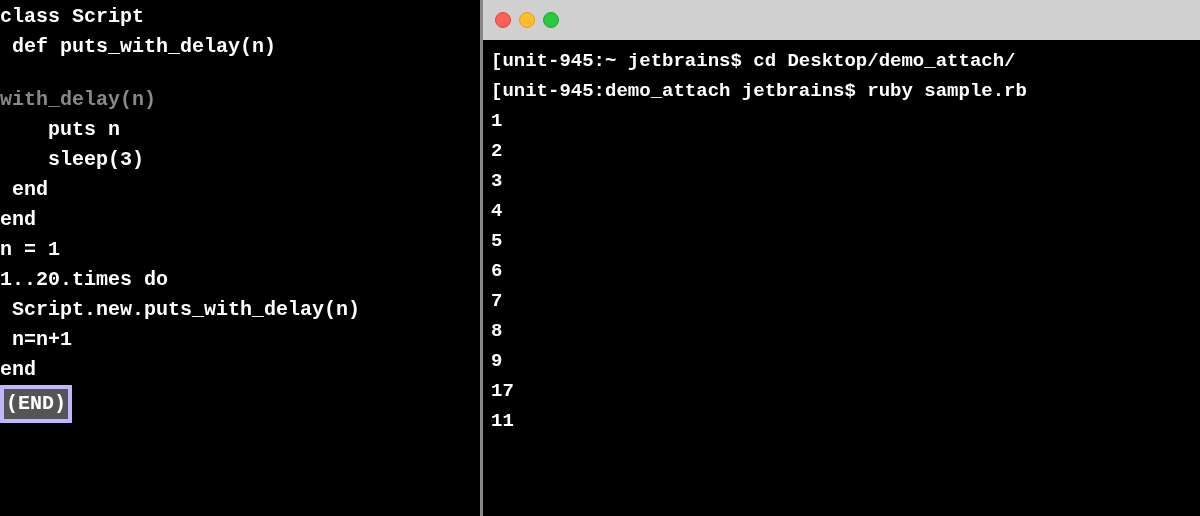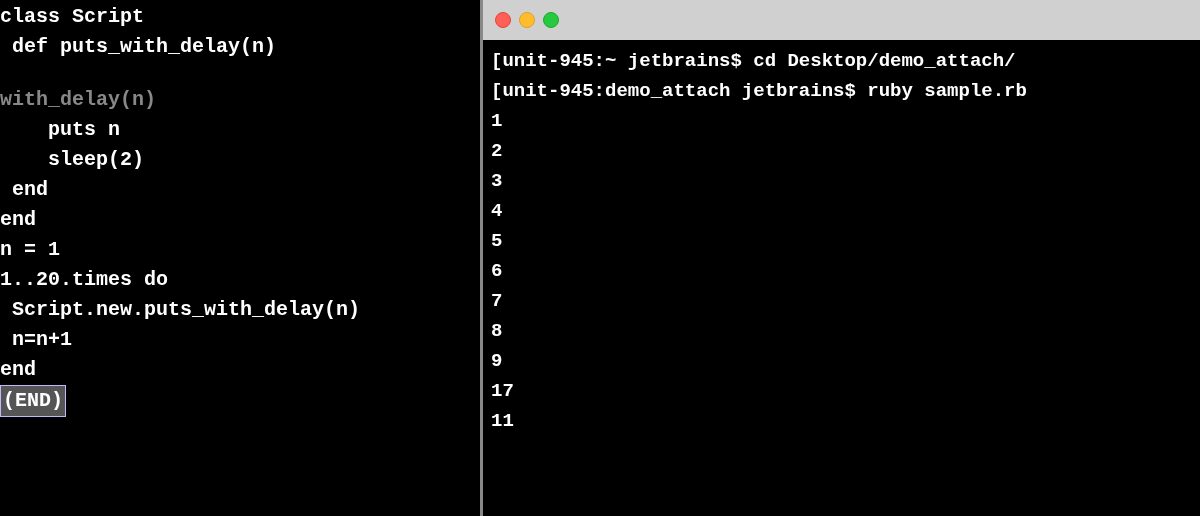--- a/index.html
+++ b/index.html
@@ -31,21 +31,21 @@
       line-height: 30px;
       white-space: pre;
       color: #fff;
       font-weight: bold;
     }
 
     .end-marker {
       display: inline-block;
       background: #555;
       color: #fff;
-      border: 1px solid #c4b5fd;
+      border: 4px solid #c4b5fd;
       padding: 0 2px;
       font-size: 20px;
       font-weight: bold;
     }
 
     
     .divider {
       width: 3px;
       height: 516px;
       background: #888;
@@ -116,21 +116,21 @@
     }
   </style>
 </head>
 <body>
 
 <div class="left-pane">
   <div class="code-line">class Script</div>
   <div class="code-line"> def puts_with_delay(n)</div>
   <div class="code-line" style="color:#888;margin-top:23px;">with_delay(n)</div>
   <div class="code-line">    puts n</div>
-  <div class="code-line">    sleep(2)</div>
+  <div class="code-line">    sleep(3)</div>
   <div class="code-line"> end</div>
   <div class="code-line">end</div>
   <div class="code-line">n = 1</div>
   <div class="code-line">1..20.times do</div>
   <div class="code-line"> Script.new.puts_with_delay(n)</div>
   <div class="code-line"> n=n+1</div>
   <div class="code-line">end</div>
   <div class="code-line"><span class="end-marker">(END)</span></div>
 </div>
 

